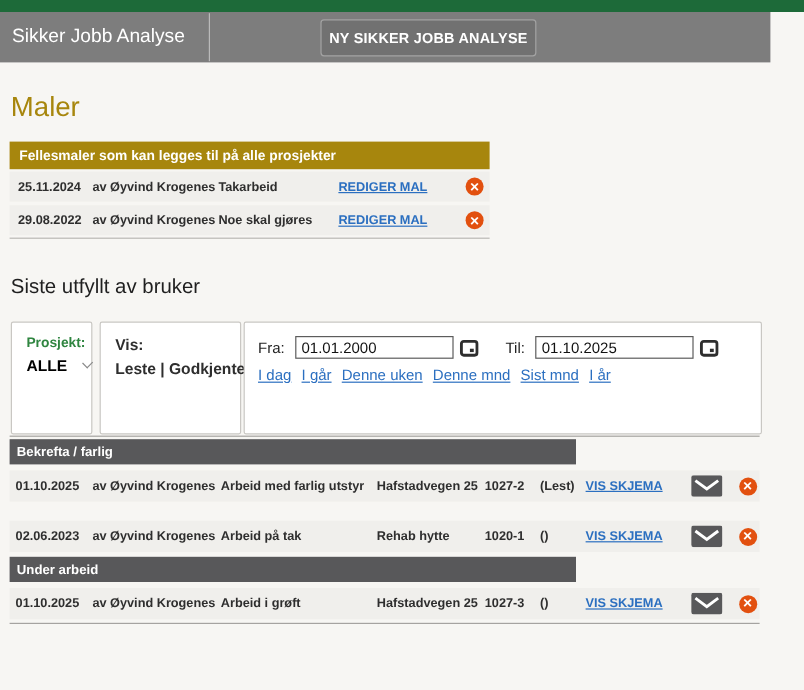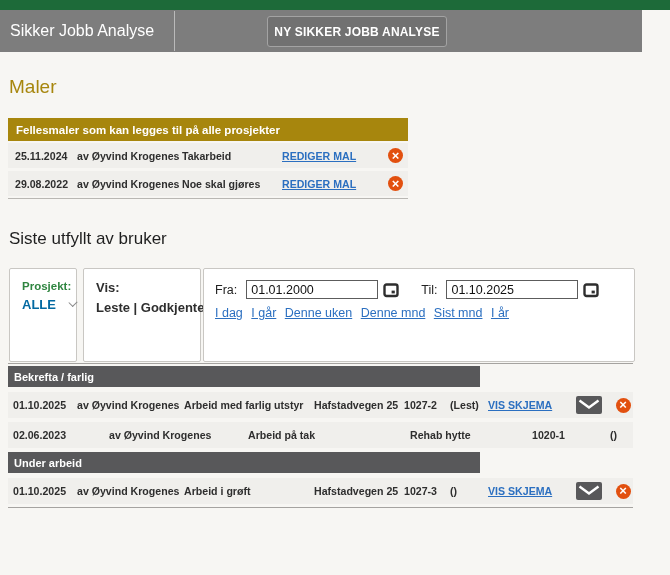--- a/index.html
+++ b/index.html
@@ -14,42 +14,42 @@
   .topbar { position:absolute; top:10px; left:0; width:642px; height:42px; background:#7d7d7d; }
   .app-title { position:absolute; left:10px; top:0; height:42px; display:flex; align-items:center;
                color:#fff; font-size:16px; }
   .hdr-divider { position:absolute; left:174px; top:1px; width:1px; height:40px; background:#cfcfcf; opacity:.75; }
   .btn { position:absolute; top:6px; height:31px; background:#717171; border:1px solid #a3a3a3;
          border-radius:3px; color:#fff; font-weight:bold; font-size:12px; letter-spacing:.2px;
          font-family:inherit; cursor:pointer; }
   .btn-nymal { left:185px; width:61px; color:#b3921d; }
   .btn-nysja { left:267px; width:180px; }
   
-  .maler-heading { position:absolute; left:9px; top:76px; font-size:19px; font-weight:400; color:#a7860d; }
+  .maler-heading { position:absolute; left:9px; top:76px; font-size:23px; font-weight:400; color:#a7860d; }
   .tpl-table { position:absolute; left:8px; top:118px; width:400px; }
   .gold-head { height:23px; background:#a7860d; color:#fff; font-size:11.5px; font-weight:bold;
                display:flex; align-items:center; padding-left:8px; }
   .tpl-row { height:25px; background:#f0efec; margin-top:2px; display:grid;
              grid-template-columns:62px 105px 100px 100px 1fr; align-items:center;
              padding-left:7px; font-size:10.6px; font-weight:bold; color:#2e2e2e; white-space:nowrap; }
   .tpl-row + .tpl-row { margin-top:3px; }
   .tpl-table::after { content:""; display:block; border-bottom:1px solid #b9b7b3; margin-top:2px; }
   .lnk { color:#2b6fc0; font-weight:bold; font-size:10.6px; text-decoration:underline; cursor:pointer; }
   .del { width:15px; height:15px; border-radius:50%; background:#e2500f; color:#fff;
          display:flex; align-items:center; justify-content:center; cursor:pointer;
          justify-self:end; margin-right:5px; }
   .del::before { content:"×"; font-size:13px; font-weight:bold; line-height:1; margin-top:-1px; }
   
   .siste-heading { position:absolute; left:9px; top:229px; font-size:17px; font-weight:400; color:#1f1f1f; }
   .fbox { position:absolute; top:268px; height:94px; background:#fff; border:1px solid #c9c7c3; border-radius:2px; }
   .fbox1 { left:9px;  width:68px;  padding:11px 0 0 12px; }
   .fbox2 { left:83px; width:118px; padding:11px 0 0 12px; }
   .fbox3 { left:203px; width:432px; padding:11px 0 0 11px; }
   .plabel { font-size:11.5px; font-weight:bold; color:#2f8540; }
-  .pvalue { margin-top:5px; font-size:13px; font-weight:bold; color:#0369a1;
+  .pvalue { margin-top:5px; font-size:13px; font-weight:bold; color:#000000;
             display:flex; align-items:center; gap:14px; cursor:pointer; }
   .chev { width:7px; height:7px; border-right:1.8px solid #8a8a8a; border-bottom:1.8px solid #8a8a8a;
           transform:rotate(45deg); margin-top:-4px; }
   .vlabel { font-size:13px; font-weight:bold; color:#2e2e2e; }
   .vvalue { margin-top:5px; font-size:13px; font-weight:bold; color:#2e2e2e; cursor:pointer; white-space:nowrap; }
   .daterow { display:flex; align-items:center; }
   .dlabel { font-size:12.5px; color:#222; margin-right:9px; }
   .dlabel-til { margin-left:22px; }
   .dinput { width:132px; height:19px; border:1.6px solid #5c5c5c; border-radius:0;
             font-family:inherit; font-size:12.5px; padding:1px 4px; color:#111; background:#fff; }
@@ -58,21 +58,21 @@
   .quick a { color:#2b6fc0; text-decoration:underline; margin-right:5px; cursor:pointer; }
   
   .bottom { position:absolute; left:8px; top:363px; width:625px; border-top:1px solid #a5a3a0; padding-top:2px; }
   .gbar { height:21px; width:472px; background:#58585a; color:#fff; font-size:11px; font-weight:bold;
           display:flex; align-items:center; padding-left:6px; }
   .gbar-2 { margin-top:4px; }
   .brow { height:26px; margin-top:5px; background:#f0efec; display:grid;
           grid-template-columns:64px 107px 130px 90px 46px 38px 77px 48px 1fr;
           align-items:center; padding-left:5px; font-size:10.6px; font-weight:bold;
           color:#2e2e2e; white-space:nowrap; }
-  .brow + .brow { margin-top:4px;gap:32px; }
+  .brow + .brow { margin-top:16px; }
   .bottom::after { content:""; display:block; border-bottom:1px solid #a5a3a0; margin-top:3px; }
   .env { width:26px; height:18px; display:inline-flex; cursor:pointer; justify-self:center; }
   .brow .del { justify-self:center; margin-right:0; }
 </style>
 </head>
 <body>
 
 <div class="page">
 
   <div class="strip-green"></div>

